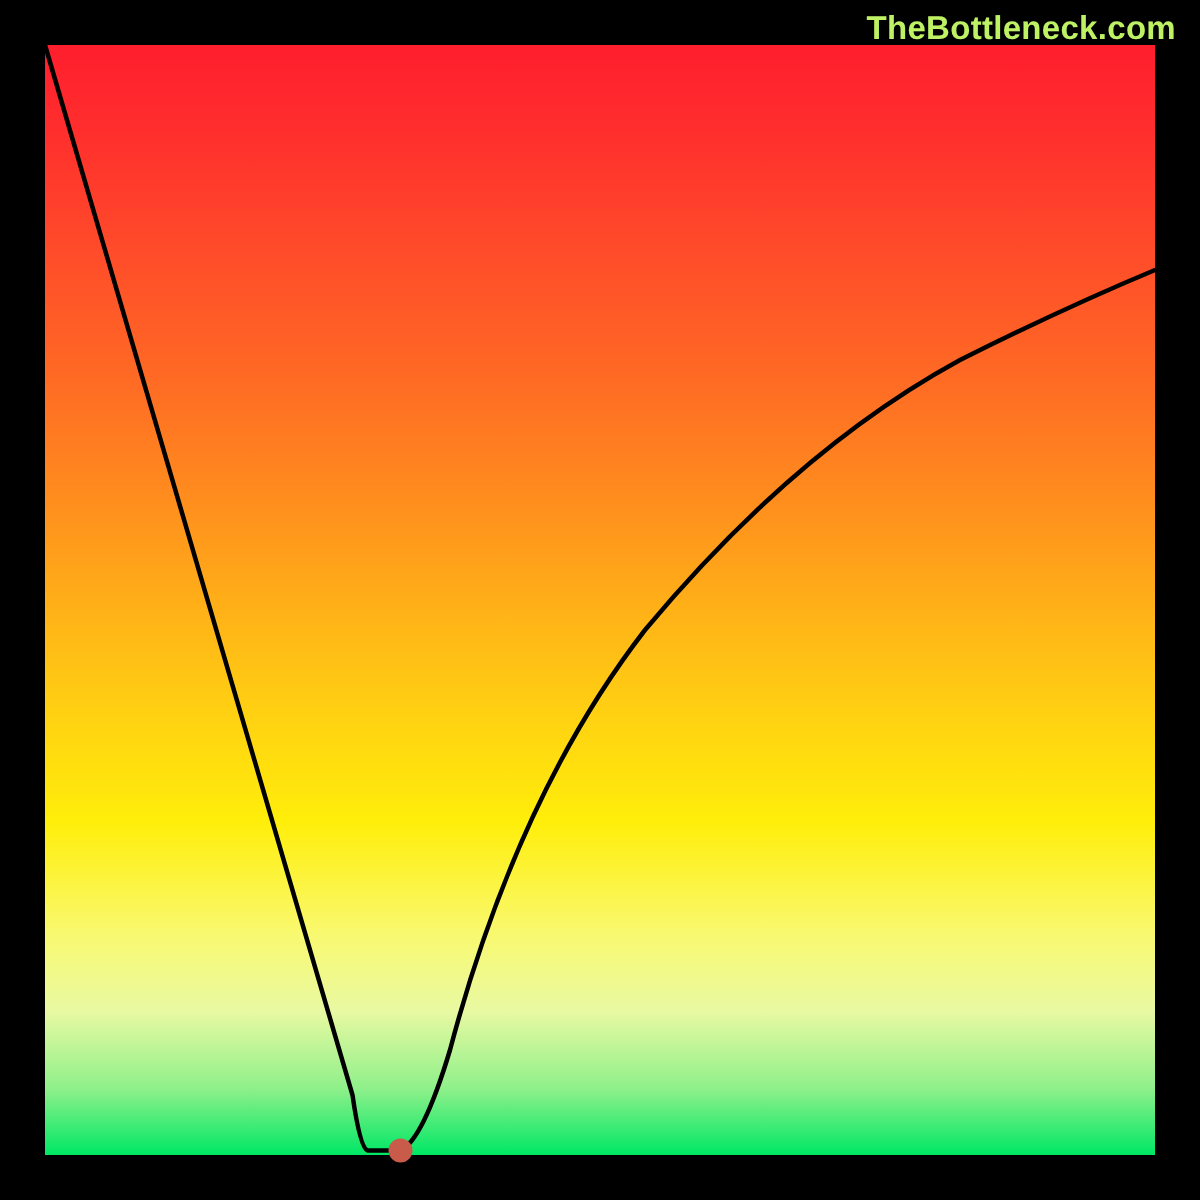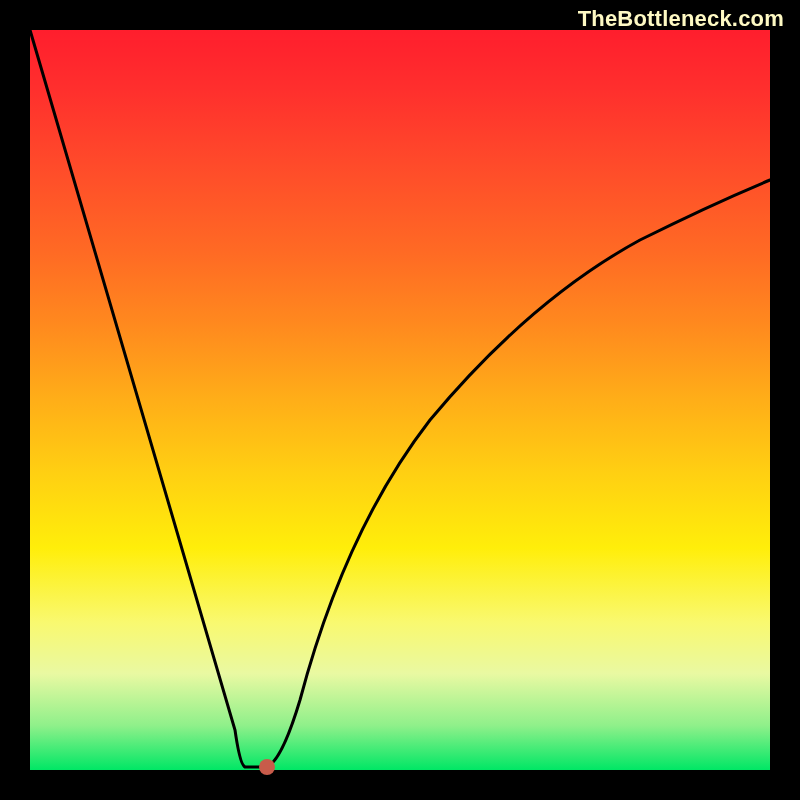--- a/index.html
+++ b/index.html
@@ -14,21 +14,21 @@
   .frame {
     position: relative;
     width: 800px;
     height: 800px;
     background: #000;
   }
   .watermark {
     position: absolute;
     top: 6px;
     right: 16px;
-    color: #fef9c3;
+    color: #bef264;
     font-size: 22px;
     font-weight: 600;
     letter-spacing: 0.2px;
     z-index: 5;
     user-select: none;
   }
   .plot-area {
     position: absolute;
     left: 30px;
     top: 30px;

